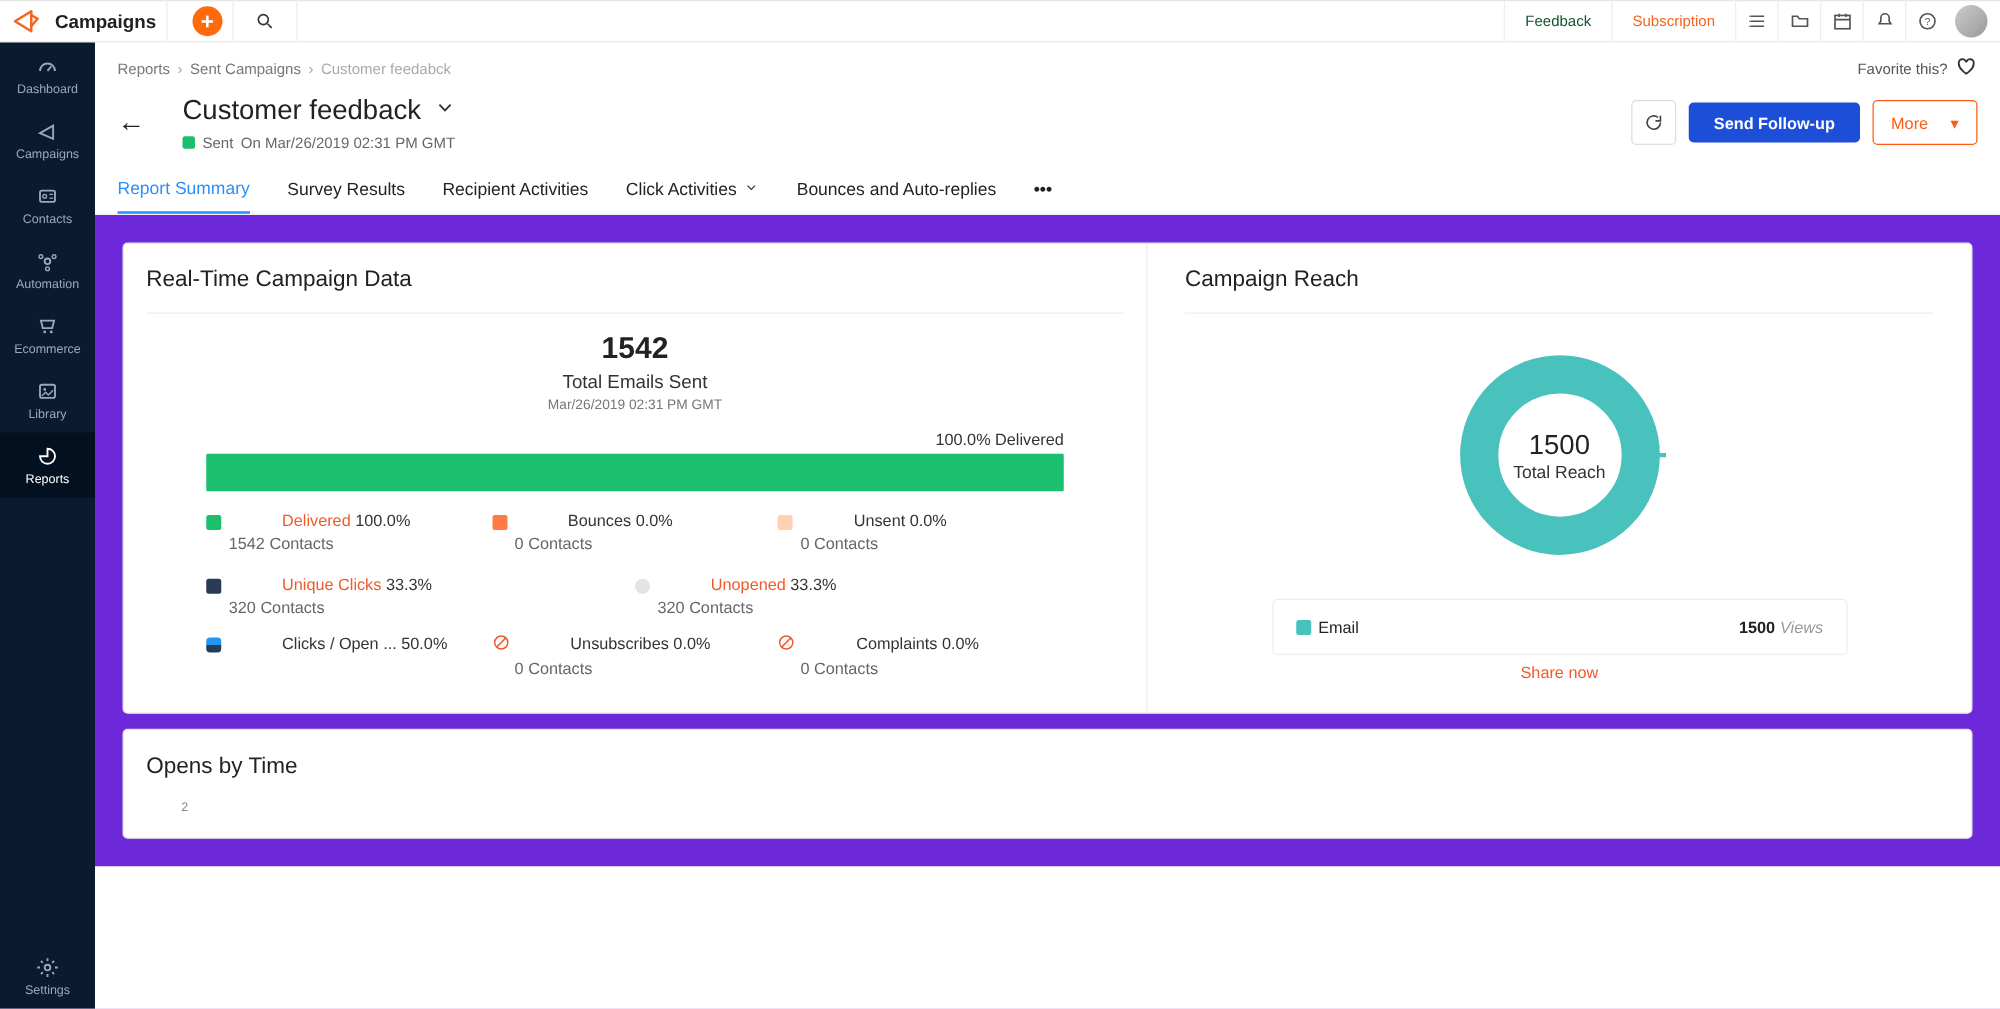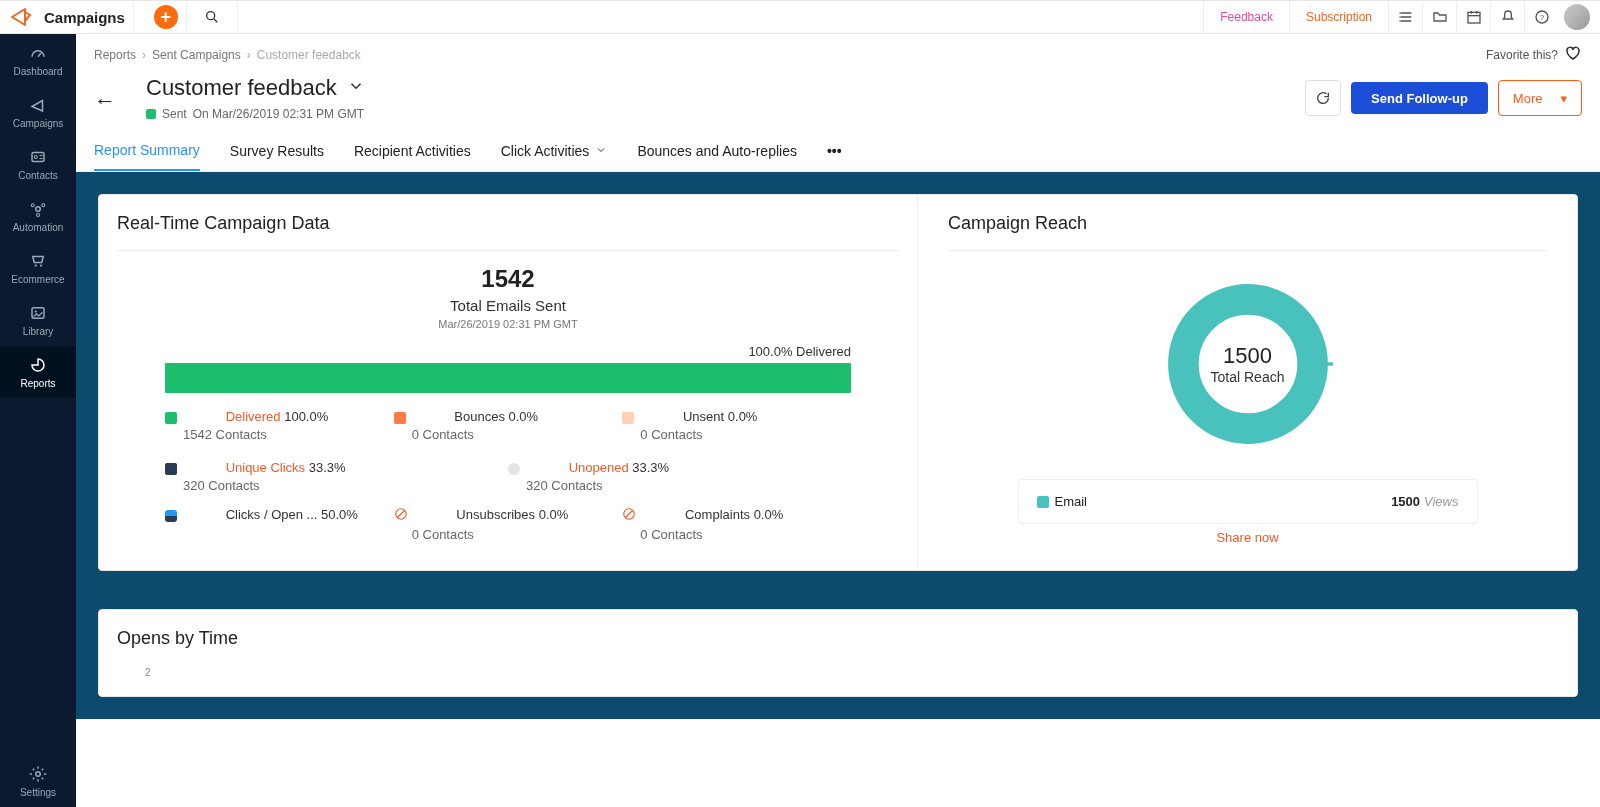--- a/index.html
+++ b/index.html
@@ -5,21 +5,21 @@
   * { box-sizing: border-box; margin: 0; padding: 0; }
   body { font-family: -apple-system, "Segoe UI", Helvetica, Arial, sans-serif; font-size: 13px; color: #222; background: #f5f6fa; width: 1600px; height: 807px; overflow: hidden;}
   .topbar { height: 34px; background: #fff; border:1px solid #e6e6e6; border-left:none; border-right:none; display:flex; align-items:center; }
   .topbar-left { display:flex; align-items:center; gap:8px; padding:0 6px; }
   .brand-icon { width:30px; height:30px; display:flex; align-items:center; justify-content:center; }
   .brand-title { font-weight:700; font-size:15px; }
   .topbar-plus { width:24px; height:24px; border-radius:50%; background:#ff6b0b; color:#fff; display:flex; align-items:center; justify-content:center; font-size:18px; font-weight:700; margin-left:12px; }
   .topbar-divider { width:1px; height:34px; background:#eee; }
   .topbar-search { width:34px; height:34px; display:flex; align-items:center; justify-content:center; color:#444; }
   .topbar-right { margin-left:auto; display:flex; align-items:center; height:100%; }
-  .topbar-link { padding:0 16px; font-size:12px; color:#ec4899; height:100%; display:flex; align-items:center; border-left:1px solid #eee; }
+  .topbar-link { padding:0 16px; font-size:12px; color:#14532d; height:100%; display:flex; align-items:center; border-left:1px solid #eee; }
   .topbar-link.orange { color:#f26522; }
   .topbar-ico { width:34px; height:34px; display:flex; align-items:center; justify-content:center; border-left:1px solid #eee; color:#555; }
   .avatar { width:26px; height:26px; border-radius:50%; background:linear-gradient(135deg,#ccc,#999); margin:0 10px 0 6px; }
   
   .shell { display:flex; height:773px; }
   .sidenav { width:76px; background:#0b1a2e; color:#9aa8bb; display:flex; flex-direction:column; align-items:stretch; }
   .sidenav-item { display:flex; flex-direction:column; align-items:center; justify-content:center; gap:4px; height:52px; font-size:10px; cursor:pointer; }
   .sidenav-item.active { background:#03101f; color:#fff; }
   .sidenav-spacer { flex:1; }
   .sidenav svg { width:18px; height:18px; }
@@ -39,21 +39,21 @@
   .title-actions { margin-left:auto; display:flex; align-items:center; gap:10px;}
   .icon-btn { width:36px; height:36px; border:1px solid #ddd; border-radius:4px; display:flex; align-items:center; justify-content:center; background:#fff;}
   .btn-primary { background:#1d4ed8; color:#fff; border:none; height:32px; padding:0 20px; border-radius:4px; font-size:13px; font-weight:700;}
   .btn-outline { background:#fff; color:#ff5a17; border:1px solid #ff5a17; height:36px; padding:0 14px; border-radius:4px; font-size:13px; font-weight:500; display:flex; align-items:center; gap:18px;}
   
   .tabs-row { display:flex; align-items:center; gap:30px; padding:0 18px; border-bottom:1px solid #eee; font-size:14px; color:#222;}
   .tab { height:40px; display:flex; align-items:center; gap:6px; cursor:pointer; }
   .tab.active { color:#2a8fff; border-bottom:2px solid #2a8fff; }
   .tab-more-dots { width:30px; }
   
-  .content-area { background:#0c4a6e; padding:22px; }
+  .content-area { background:#6d28d9; padding:22px; }
   .panel-row { display:flex; gap:0; background:#fff; border:1px solid #e8e8e8; border-radius:4px;}
   .panel-left { flex:1; padding:18px 18px 28px 18px; }
   .panel-right { width:660px; border-left:1px solid #eee; padding:18px 30px; }
   .panel-title { font-size:18px; font-weight:400; padding-bottom:16px; border-bottom:1px solid #eee;}
   
   .big-metric { text-align:center; margin-top:14px;}
   .big-metric .big-num { font-size:24px; font-weight:700;}
   .big-metric .big-label { font-size:15px; color:#333; margin-top:4px;}
   .big-metric .big-sub { font-size:11px; color:#777; margin-top:4px;}
   
@@ -78,21 +78,21 @@
   .donut-center .dn { font-size:22px; font-weight:500;}
   .donut-center .dl { font-size:14px; color:#333;}
   
   .reach-legend-box { border:1px solid #eee; border-radius:4px; padding:14px 18px; margin:30px auto 0 auto; max-width:460px; display:flex; align-items:center; font-size:13px;}
   .reach-stat-num { margin-left:auto; font-weight:700;}
   .reach-stat-views { font-style:italic; color:#999; margin-left:4px;}
   
   .reach-note { text-align:center; font-size:13px; color:#333; margin-top:24px;}
   .share-now { text-align:center; color:#f05a28; font-size:13px; margin-top:6px; }
   
-  .opens-panel { background:#fff; border:1px solid #e8e8e8; border-radius:4px; margin-top:38px; padding:18px 18px;}
+  .opens-panel { background:#fff; border:1px solid #e8e8e8; border-radius:4px; margin-top:12px; padding:18px 18px;}
   .tiny-axis { font-size:10px; color:#888; margin-top:18px; margin-left:28px;}
 </style>
 </head>
 <body>
 
 <div class="topbar">
   <div class="topbar-left">
     <span class="brand-icon">
       <svg viewBox="0 0 24 24" width="24" height="24">
           <path d="M3 12 L16 4 L16 20 Z" fill="none" stroke="#f26522" stroke-width="2" stroke-linejoin="round"></path>

